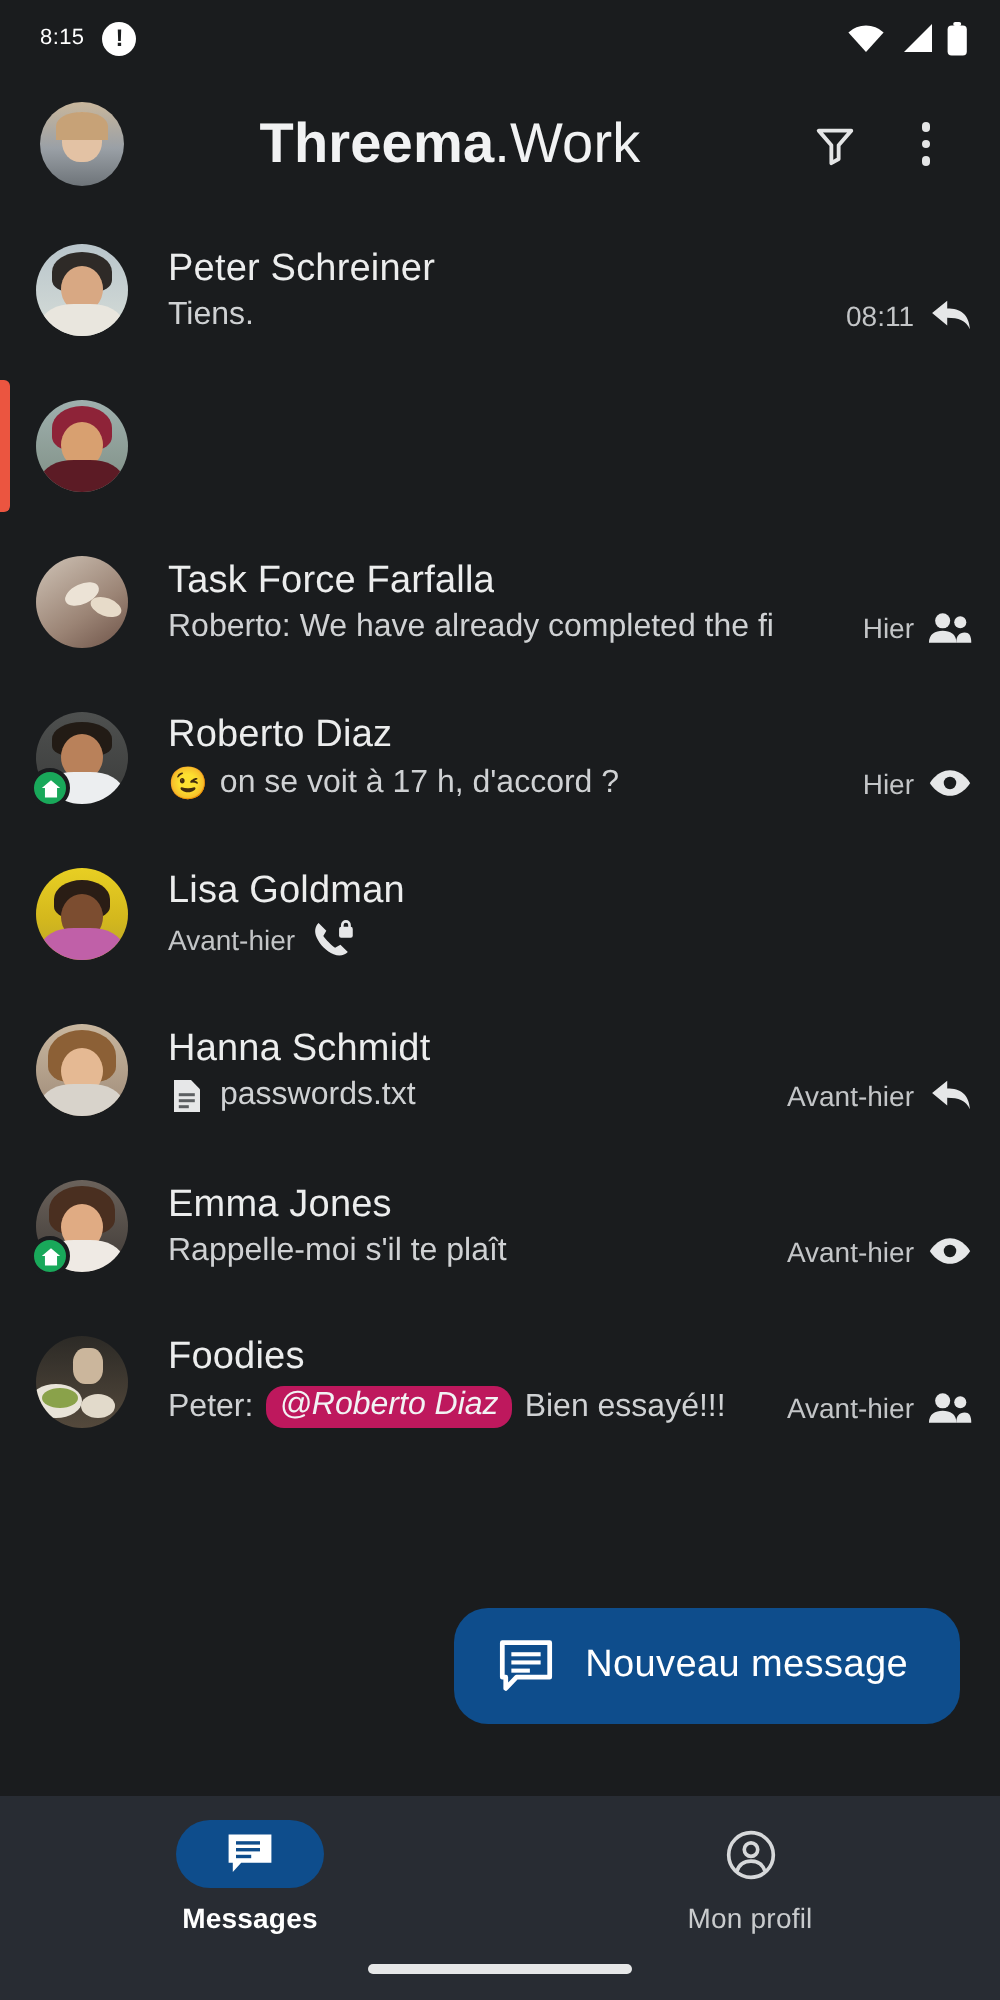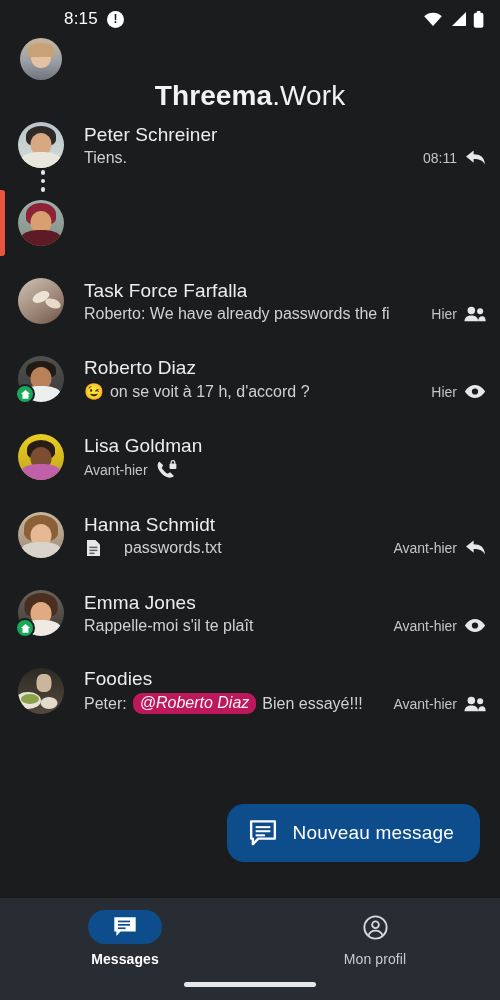--- a/index.html
+++ b/index.html
@@ -9,35 +9,35 @@
     font-family: "Liberation Sans", sans-serif;
     overflow: hidden;
   }
   .screen { position: relative; width: 500px; height: 1000px; background: #1a1c1e; }
 
   
   .statusbar {
     height: 38px; display: flex; align-items: center;
     padding: 0 16px 0 20px; color: #ffffff;
   }
-  .status-time { font-size: 17px; letter-spacing: .2px; margin-left: 44px; }
+  .status-time { font-size: 11px; letter-spacing: .2px; }
   .status-dot-icon {
     width: 17px; height: 17px; border-radius: 50%; background: #fff;
     margin-left: 9px; position: relative; flex: none;
   }
   .status-dot-icon::after {
     content: "!"; position: absolute; left: 0; right: 0; top: -1px;
     text-align: center; color: #1a1c1e; font-size: 12px; font-weight: bold;
     line-height: 18px;
   }
   .status-right { margin-left: auto; display: flex; align-items: center; gap: 6px; }
 
   
   .toolbar {
-    height: 68px; display: flex; padding: 0 14px 0 20px; flex-direction: column;
+    height: 68px; display: flex; align-items: center; padding: 0 14px 0 20px;
   }
   .avatar-me {
     width: 42px; height: 42px; border-radius: 50%; flex: none;
     background: radial-gradient(circle at 50% 34%, #e8cdb4 0 26%, rgba(232,205,180,0) 27%),
                 linear-gradient(180deg,#c9b79c 0%,#9aa0a6 55%,#6e7479 100%);
     position: relative; overflow: hidden;
   }
   .avatar-me::before {
     content:""; position:absolute; left:50%; top:20%; width:20px; height:22px;
     transform:translateX(-50%); border-radius:50% 50% 45% 45%; background:#e3c2a4;
@@ -222,21 +222,21 @@
           <span class="face" style="left:30%;top:30%;width:18px;height:10px;border-radius:50%;background:#ece3d6;transform:rotate(-25deg)"></span>
           <span class="face" style="left:58%;top:46%;width:16px;height:9px;border-radius:50%;background:#e7dbc9;transform:rotate(20deg)"></span>
         </div>
       </div>
       <div class="meta">
         <div class="line1">
             <span class="name">Task Force Farfalla</span>
           </div>
         <div class="line2">
           <span class="preview">
-              <span>Roberto: We have already passwords the fi</span>
+              <span>Roberto: We have already completed the fi</span>
             </span>
           <span class="time">Hier</span>
           <span class="status-ic">
             <svg width="22" height="16" viewBox="0 0 24 17">
                 <circle cx="8" cy="4.6" r="4.1" fill="#e6e7e8"></circle>
                 <circle cx="17.6" cy="5.4" r="3.3" fill="#e6e7e8"></circle>
                 <path d="M0.5 16.5 C0.5 11.8 4 10 8 10 C12 10 15.5 11.8 15.5 16.5 Z" fill="#e6e7e8"></path>
                 <path d="M15.4 16.5 C15.4 13 17 11 20 11 C22.3 11 23.6 12.6 23.6 16.5 Z" fill="#e6e7e8"></path>
               </svg>
           </span>
@@ -317,21 +317,21 @@
         <div class="line2">
           <span class="preview">
             <span style="flex:none;margin-left:2px">
               <svg width="15" height="18" viewBox="0 0 15 18">
                   <path d="M1 1 H9.5 L14 5.6 V17 H1 Z" fill="#e6e7e8"></path>
                   <rect x="3.4" y="7.6" width="8" height="1.5" fill="#5c5f62"></rect>
                   <rect x="3.4" y="10.6" width="8" height="1.5" fill="#5c5f62"></rect>
                   <rect x="3.4" y="13.6" width="5" height="1.5" fill="#5c5f62"></rect>
                 </svg>
             </span>
-            <span style="margin-left:17px">passwords.txt</span>
+            <span style="margin-left:3px">passwords.txt</span>
           </span>
           <span class="time">Avant-hier</span>
           <span class="status-ic">
             <svg width="21" height="17" viewBox="0 0 22 18">
                 <path d="M9 1.5 L1 8 L9 14.5 V10.5 C15 10.5 19 12 21 16.5 C20.5 8.5 16 5.5 9 5.5 Z" fill="#e6e7e8"></path>
               </svg>
           </span>
         </div>
       </div>
     </div>

